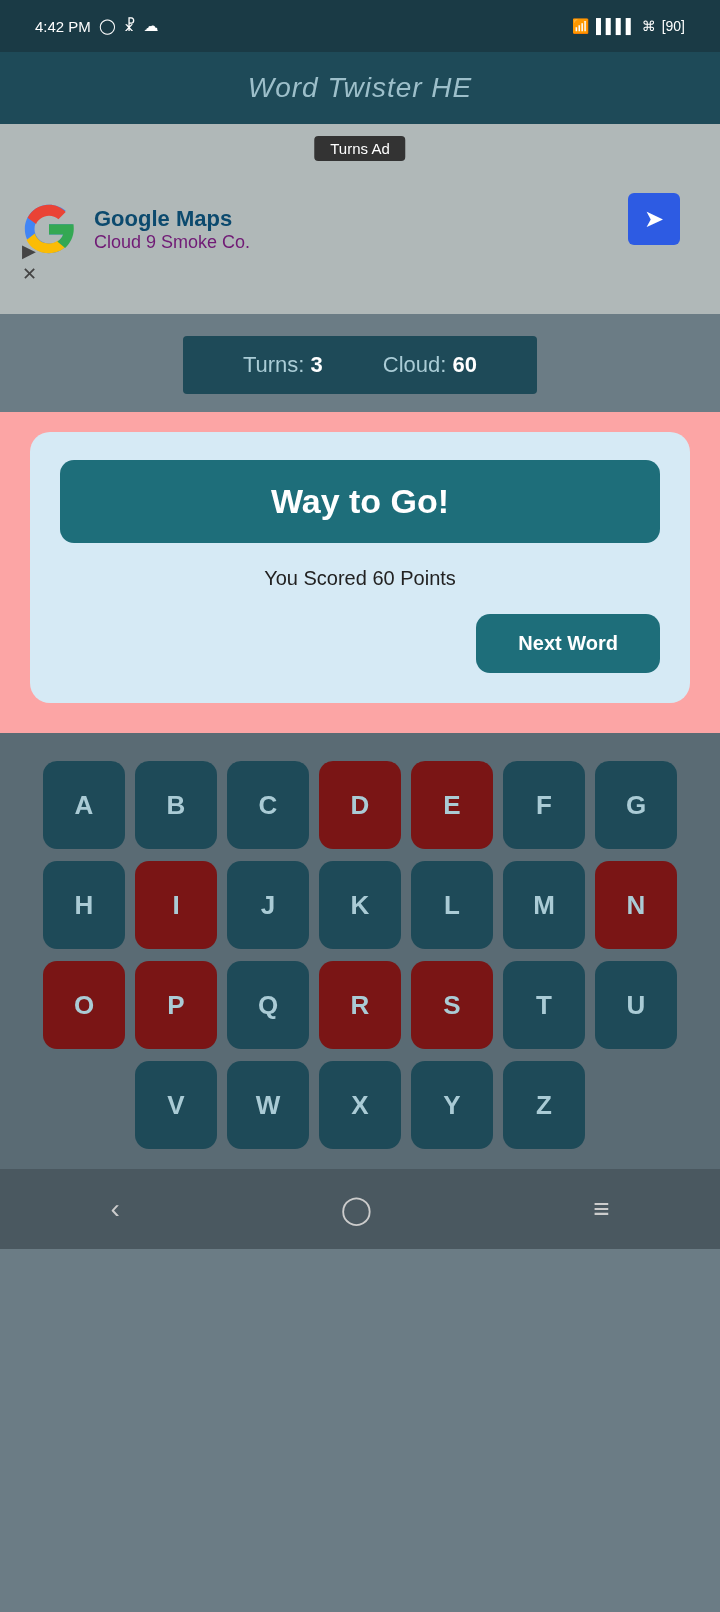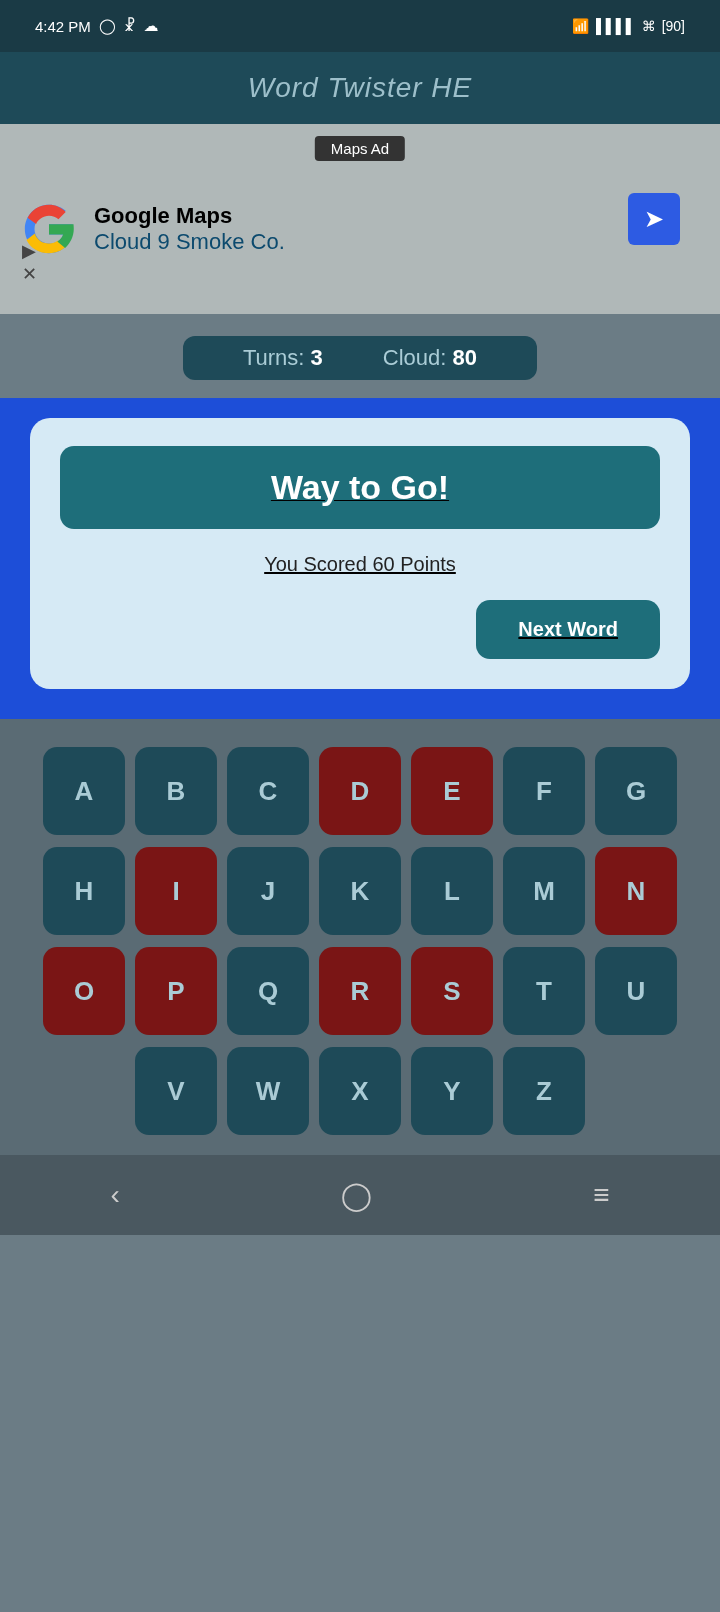--- a/index.html
+++ b/index.html
@@ -84,25 +84,25 @@
       width: 58px;
       height: 58px;
     }
     .ad-text-group {
       display: flex;
       flex-direction: column;
     }
     .ad-company {
       font-size: 22px;
       font-weight: bold;
-      color: #000000;
+      color: #0c4a6e;
     }
     .ad-sub {
-      font-size: 22px;
-      color: #0c4a6e;
+      font-size: 18px;
+      color: #701a75;
     }
     .ad-arrow {
       width: 52px;
       height: 52px;
       background-color: #2d5be3;
       border-radius: 6px;
       display: flex;
       align-items: center;
       justify-content: center;
       color: white;
@@ -132,41 +132,40 @@
 
     
     .stats-bar {
       background-color: #6b7c85;
       display: flex;
       justify-content: center;
       padding: 22px 0 18px;
     }
     .stats-box {
       background-color: #1e4a58;
-      border-radius: 12px;
-      padding: 9px 60px;
+      border-radius: 4px;
+      padding: 16px 60px;
       display: flex;
       gap: 60px;
     }
     .stat-item {
       color: #aaccd6;
       font-size: 22px;
     }
     .stat-value {
       color: white;
       font-weight: bold;
     }
 
     
     .modal-overlay {
-      background-color: #1d4ed8;
+      background-color: #fca5a5;
       display: flex;
       justify-content: center;
       padding: 20px 30px 30px;
-      text-decoration: underline;
     }
     .modal-card {
       background-color: #d6eaf5;
       border-radius: 20px;
       width: 100%;
       padding: 28px 30px 30px;
       display: flex;
       flex-direction: column;
       align-items: center;
       gap: 24px;
@@ -272,21 +271,21 @@
     <span>⌘</span>
     <span>[<span>90</span>]</span>
   </div>
 </div>
 
 <div class="app-header">
   <span class="app-title">Word Twister HE</span>
 </div>
 
 <div class="ad-banner">
-  <div class="ad-label">Maps Ad</div>
+  <div class="ad-label">Turns Ad</div>
   <div class="ad-row">
     <div class="ad-content">
 
       <svg class="ad-google-logo" viewBox="0 0 48 48">
         <path class="g-blue" d="M44.5 20H24v8.5h11.7C34.2 33.6 29.7 36 24 36c-6.6 0-12-5.4-12-12s5.4-12 12-12c3 0 5.7 1.1 7.8 2.9l6-6C34.3 6.2 29.4 4 24 4 12.9 4 4 12.9 4 24s8.9 20 20 20c11 0 19.7-8 19.7-20 0-1.3-.1-2.7-.2-4z"></path>
         <path class="g-red" d="M6.3 14.7l7 5.1C15 16.1 19.1 13 24 13c3 0 5.7 1.1 7.8 2.9l6-6C34.3 6.2 29.4 4 24 4c-7.8 0-14.5 4.4-17.7 10.7z"></path>
         <path class="g-yellow" d="M24 44c5.3 0 10.1-1.9 13.8-5.1l-6.4-5.3C29.4 35.3 26.8 36 24 36c-5.7 0-10.2-3.4-11.7-8.3l-6.9 5.3C8.9 40 15.9 44 24 44z"></path>
         <path class="g-green" d="M44.5 20H24v8.5h11.7c-.9 2.5-2.6 4.5-4.8 5.9l6.4 5.3C41.4 35.9 44.5 30.4 44.5 24c0-1.3-.1-2.7-.2-4z"></path>
       </svg>
       <div class="ad-text-group">
@@ -303,21 +302,21 @@
 </div>
 
 <div class="stats-bar">
   <div class="stats-box">
     <span class="stat-item">
       <span>Turns:</span>
       <span class="stat-value">3</span>
     </span>
     <span class="stat-item">
       <span>Cloud:</span>
-      <span class="stat-value">80</span>
+      <span class="stat-value">60</span>
     </span>
   </div>
 </div>
 
 <div class="modal-overlay">
   <div class="modal-card">
     <div class="modal-title-box">
       <span class="modal-title">Way to Go!</span>
     </div>
     <span class="modal-score-text">You Scored 60 Points</span>

